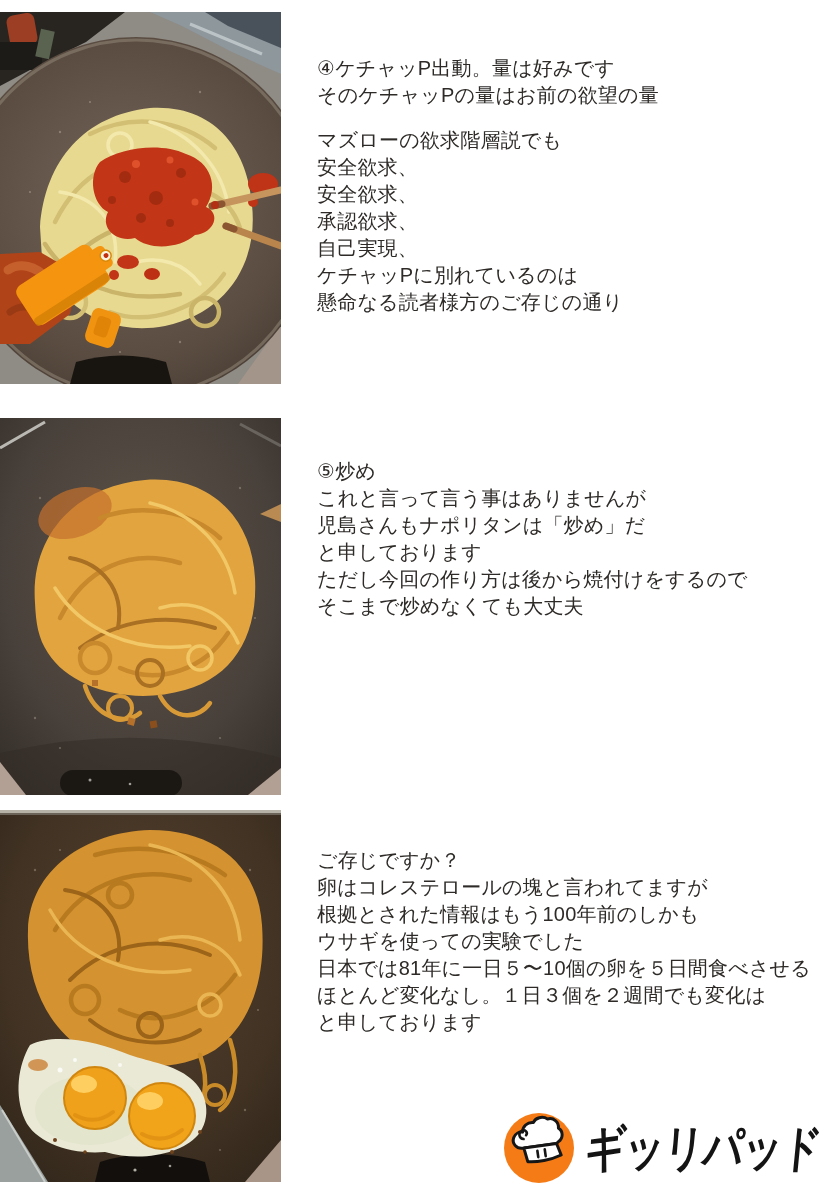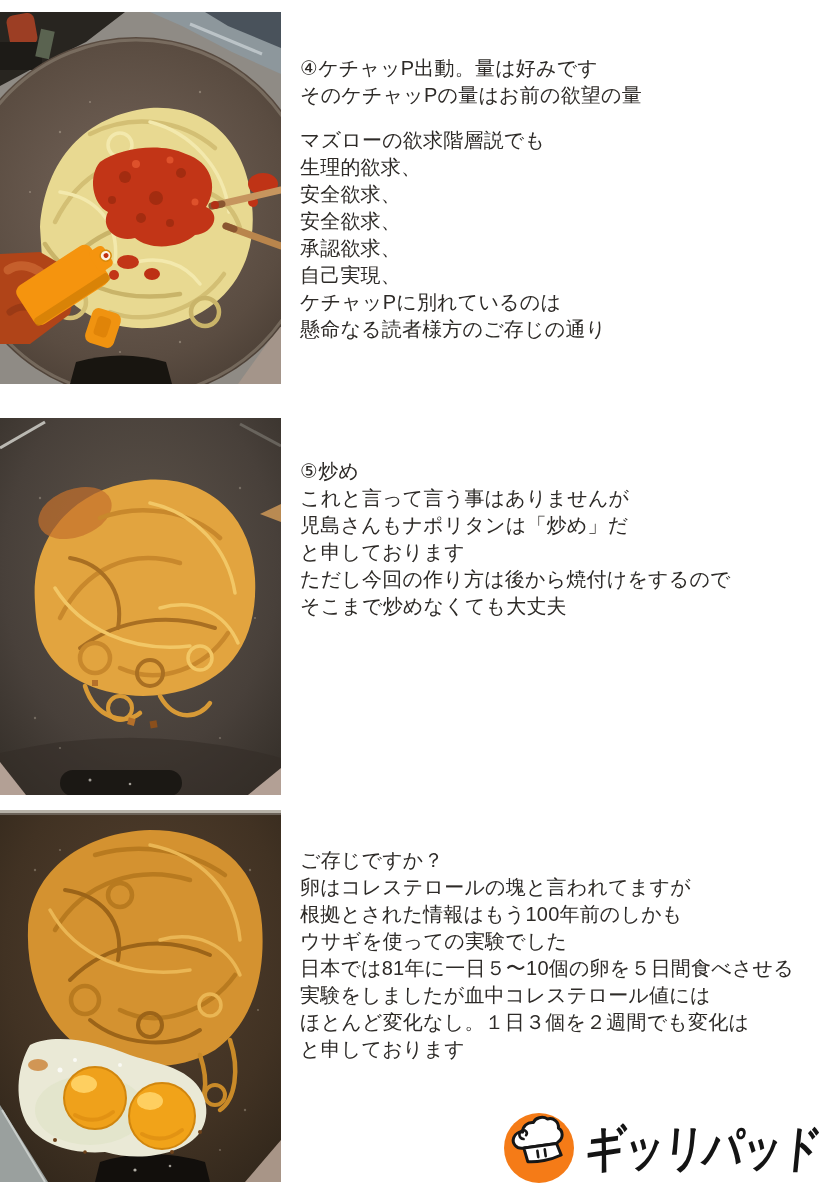--- a/index.html
+++ b/index.html
@@ -12,21 +12,21 @@
   #photo-step4{top:12px;height:372px;}
   #photo-step5{top:418px;height:377px;}
   #photo-step6{top:810px;height:372px;}
   .step-text{
     position:absolute;left:300px;width:518px;color:#2d2a27;
     font-size:20px;line-height:27px;font-weight:500;letter-spacing:0.2px;
   }
   #step4-text{top:55px;}
   #step5-text{top:458px;}
   #step6-text{top:847px;}
-  .line{white-space:pre;}
+  .line{white-space:pre;margin-left:17px;}
   .gap{height:18px;}
   .logo{
     position:absolute;left:504px;top:1112px;height:72px;
     display:flex;align-items:center;gap:11px;
   }
   .logo-circle{width:70px;height:70px;display:block;flex:0 0 auto;}
   .logo-text{
     font-size:50px;font-weight:900;color:#141414;white-space:nowrap;
     transform:scaleX(.8) skewX(-7deg);transform-origin:left center;letter-spacing:-2px;
   }
@@ -130,21 +130,20 @@
     <circle cx="215" cy="193" r="4" fill="#b23014"></circle>
   </g>
 </svg>
 </figure>
 
 <div class="step-text" id="step4-text">
   <div class="line">④ケチャッP出動。量は好みです</div>
   <div class="line">そのケチャッPの量はお前の欲望の量</div>
   <div class="gap"></div>
   <div class="line">マズローの欲求階層説でも</div>
-  <div class="line">生理的欲求、</div>
   <div class="line">安全欲求、</div>
   <div class="line">安全欲求、</div>
   <div class="line">承認欲求、</div>
   <div class="line">自己実現、</div>
   <div class="line">ケチャッPに別れているのは</div>
   <div class="line">懸命なる読者様方のご存じの通り</div>
 </div>
 
 <figure class="photo" id="photo-step5">
 <svg viewBox="0 0 281 377" xmlns="http://www.w3.org/2000/svg">
@@ -285,21 +284,20 @@
   </g>
 </svg>
 </figure>
 
 <div class="step-text" id="step6-text">
   <div class="line">ご存じですか？</div>
   <div class="line">卵はコレステロールの塊と言われてますが</div>
   <div class="line">根拠とされた情報はもう100年前のしかも</div>
   <div class="line">ウサギを使っての実験でした</div>
   <div class="line">日本では81年に一日５〜10個の卵を５日間食べさせる</div>
-  <div class="line">実験をしましたが血中コレステロール値には</div>
   <div class="line">ほとんど変化なし。１日３個を２週間でも変化は</div>
   <div class="line">と申しております</div>
   <div class="gap"></div>
 </div>
 
 <div class="logo">
   <span class="logo-circle">
     <svg viewBox="0 0 70 70" xmlns="http://www.w3.org/2000/svg">
       <circle cx="35" cy="35" r="35" fill="#f57b17"></circle>
       <g transform="rotate(-8 35 35)">

